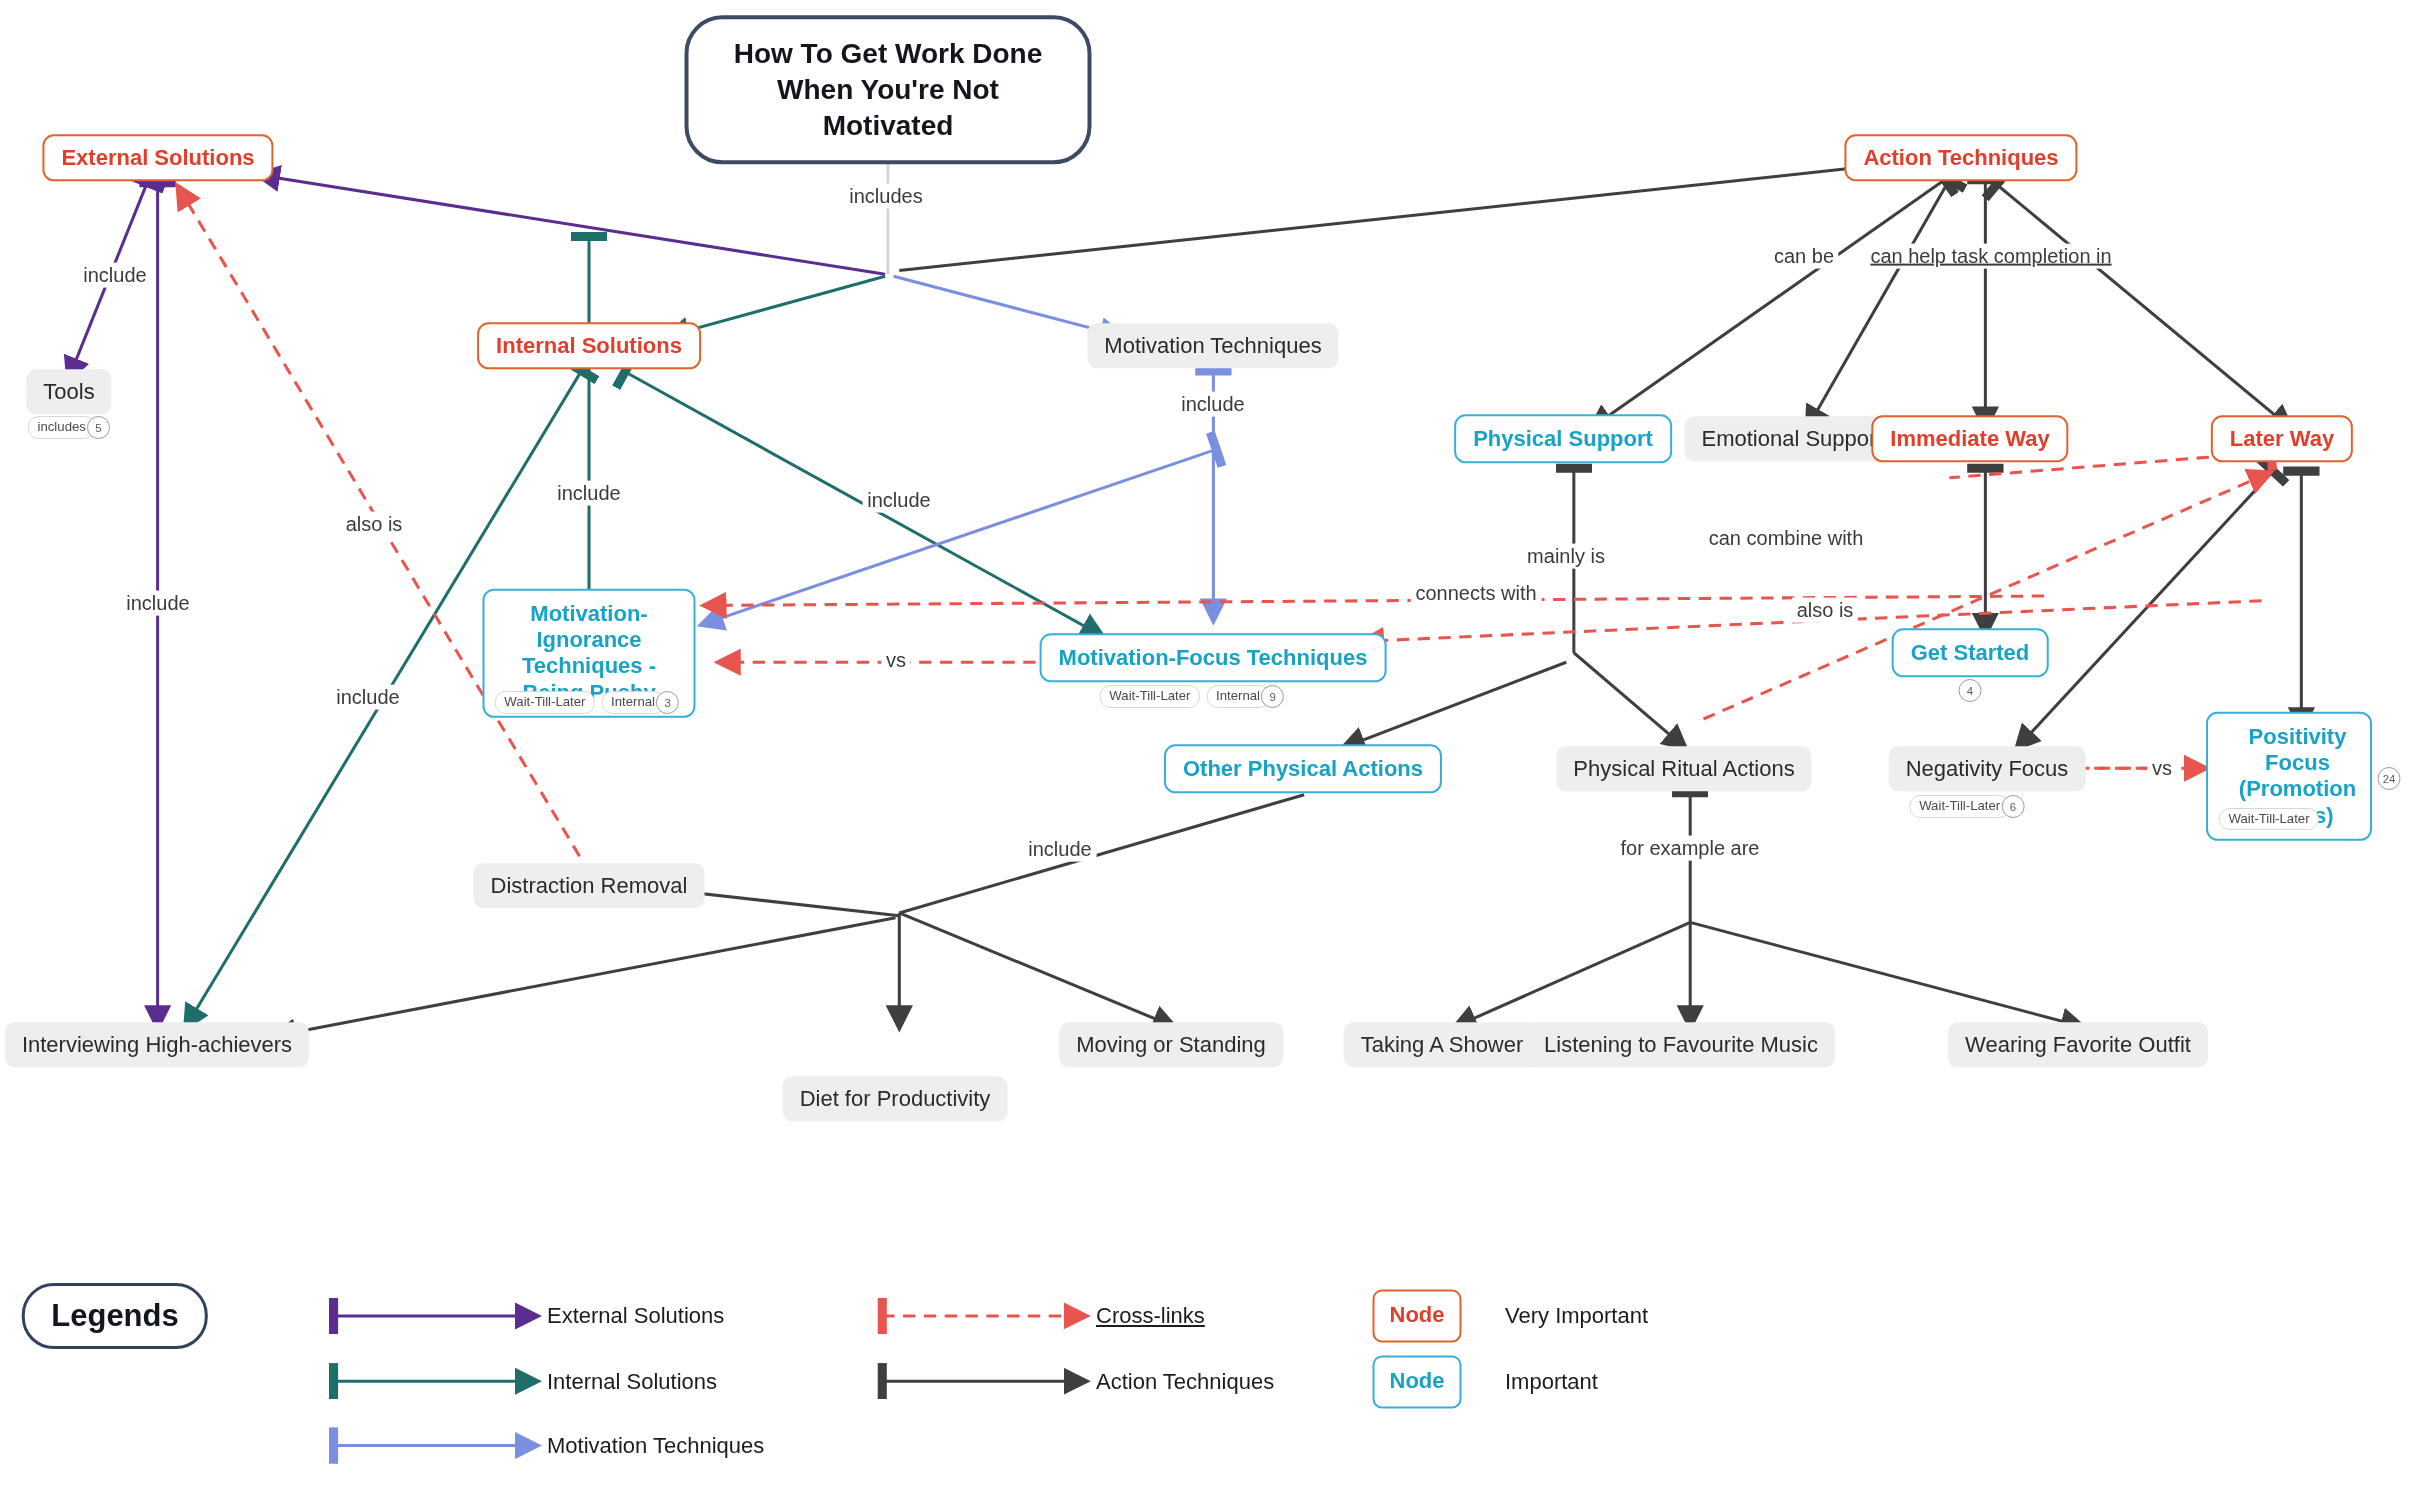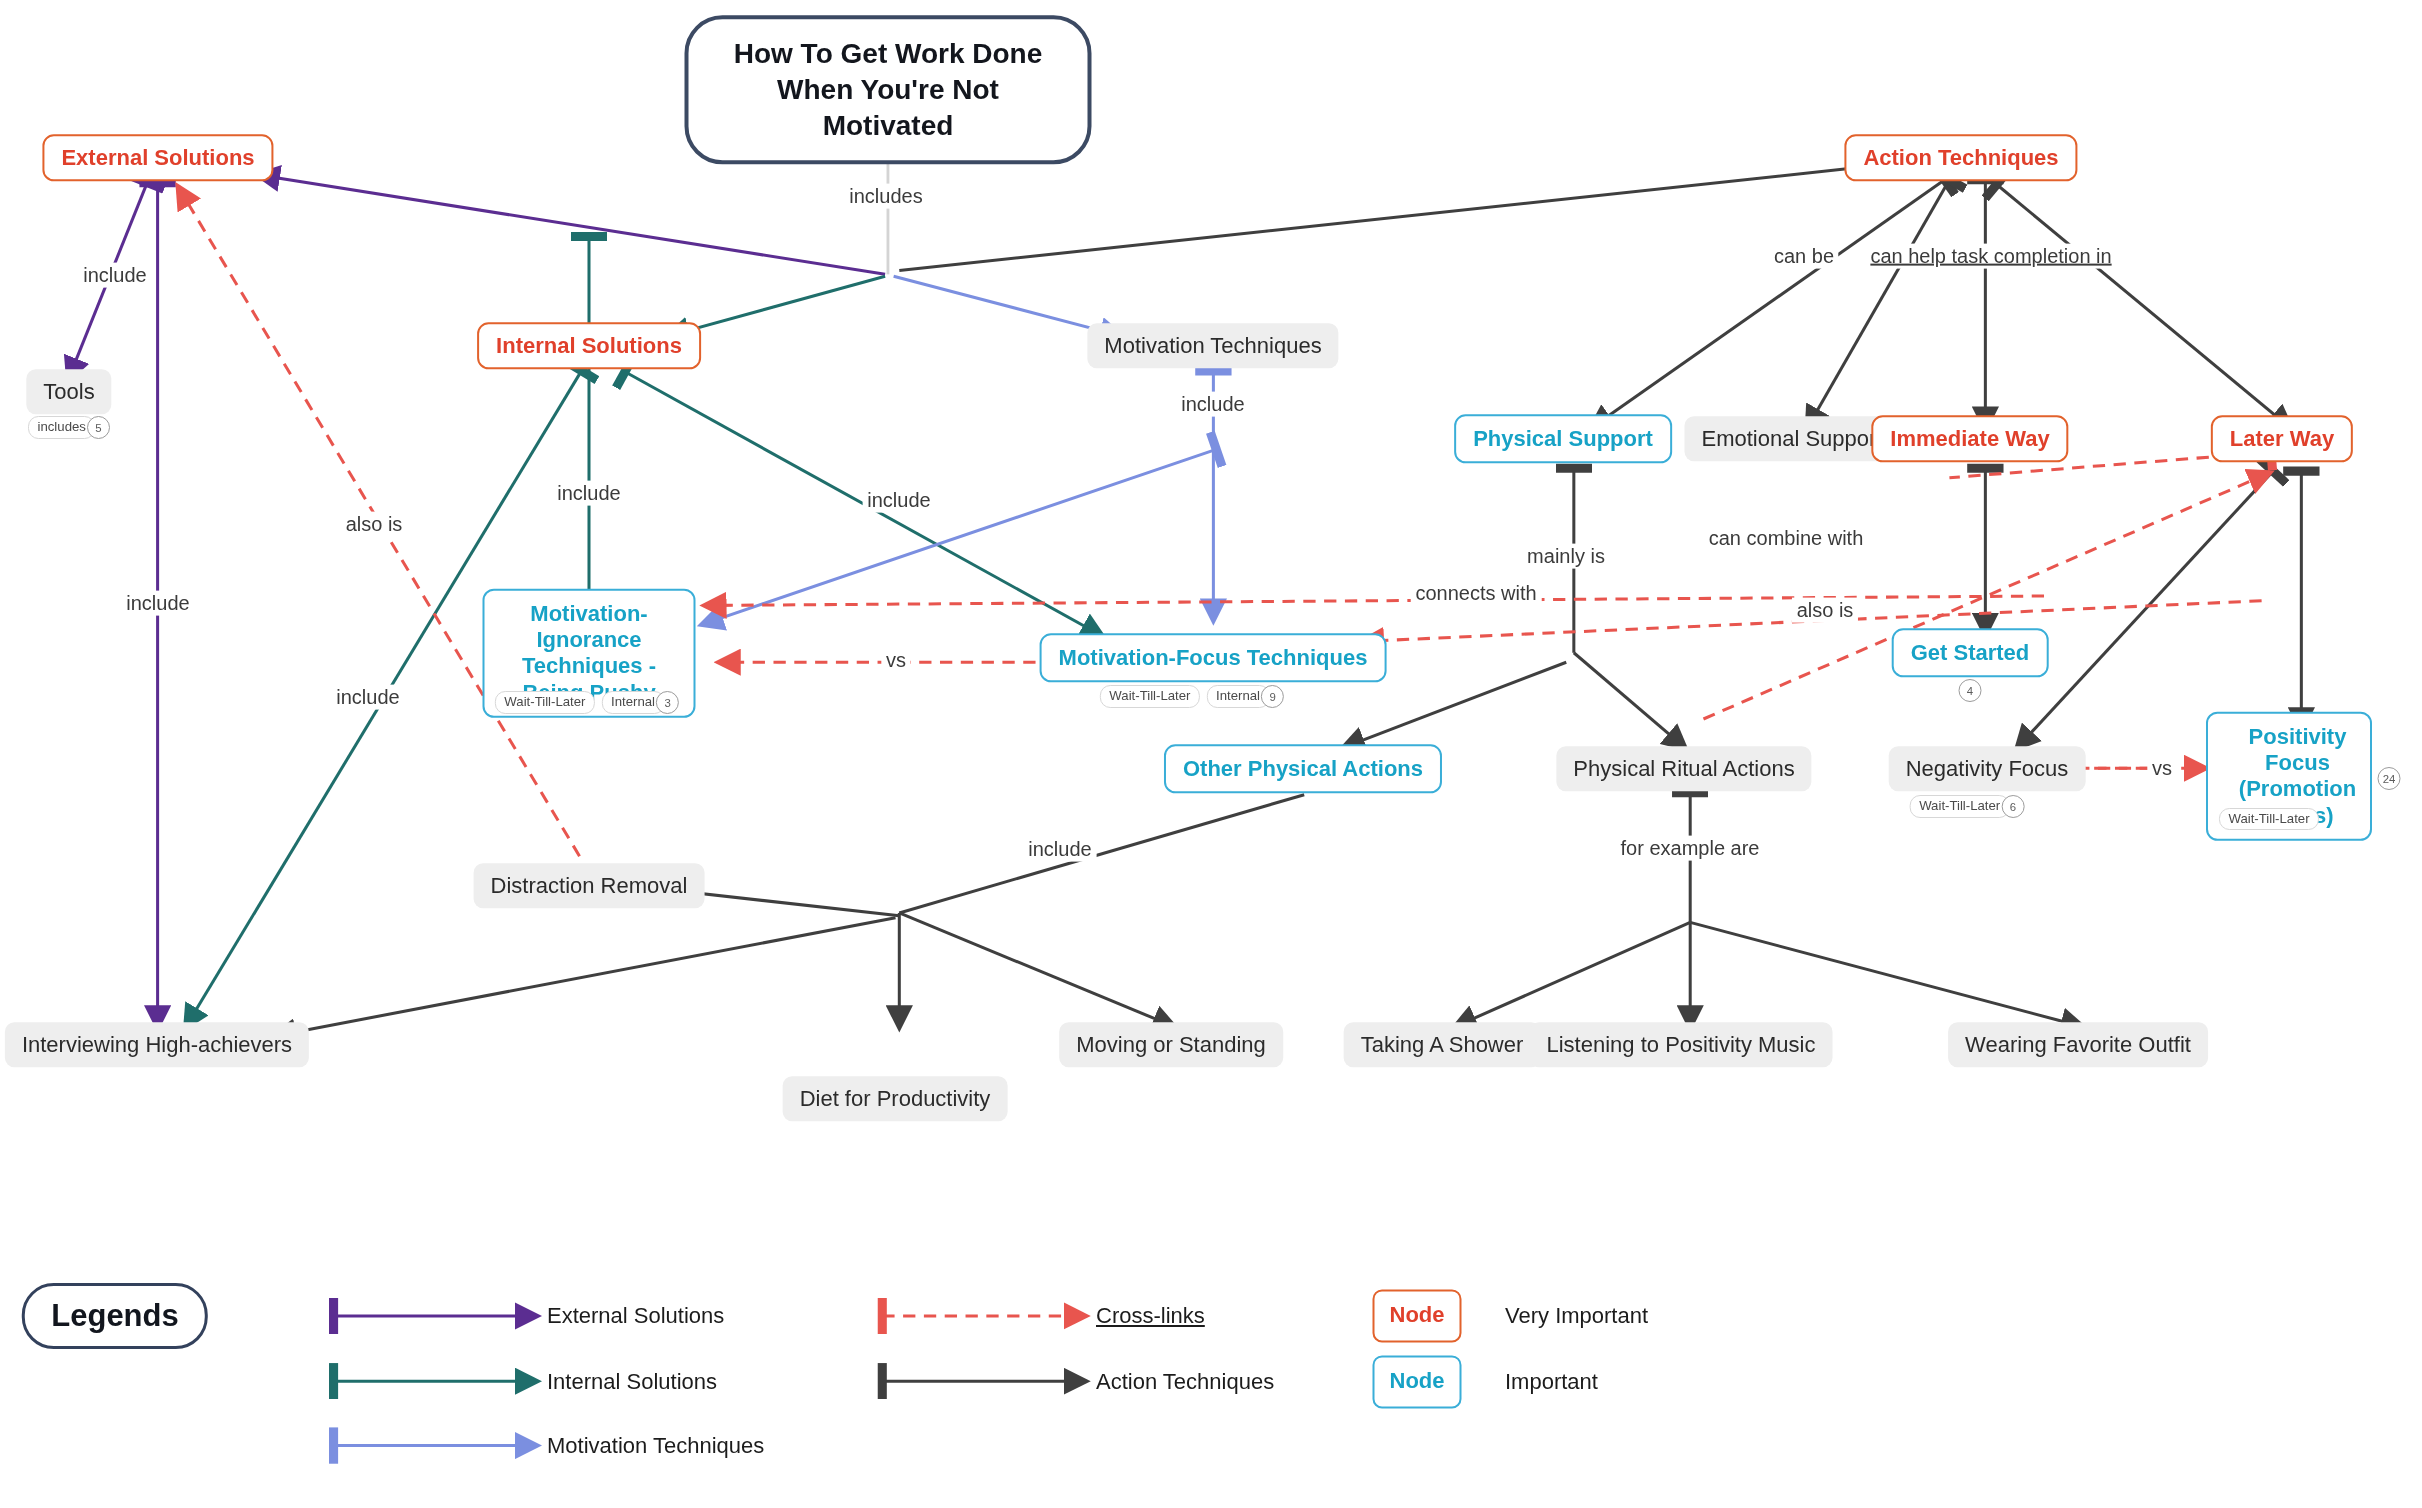--- a/index.html
+++ b/index.html
@@ -312,21 +312,21 @@
   <div class="node plain" style="left:589px;top:886px;">Distraction Removal</div>
 
   <div class="node plain" style="left:157px;top:1045px;">Interviewing High-achievers</div>
 
   <div class="node plain" style="left:887px;top:1099px;margin-left:8px;">Diet for Productivity</div>
 
   <div class="node plain" style="left:1171px;top:1045px;">Moving or Standing</div>
 
   <div class="node plain" style="left:1442px;top:1045px;">Taking A Shower</div>
 
-  <div class="node plain" style="left:1681px;top:1045px;">Listening to Positivity Music</div>
+  <div class="node plain" style="left:1681px;top:1045px;">Listening to Favourite Music</div>
 
   <div class="node plain" style="left:2078px;top:1045px;">Wearing Favorite Outfit</div>
 
   <div class="elabel" style="left:886px;top:196px;">includes</div>
   <div class="elabel" style="left:115px;top:275px;">include</div>
   <div class="elabel" style="left:158px;top:603px;">include</div>
   <div class="elabel" style="left:374px;top:524px;">also is</div>
   <div class="elabel" style="left:589px;top:493px;">include</div>
   <div class="elabel" style="left:368px;top:697px;">include</div>
   <div class="elabel" style="left:899px;top:500px;">include</div>

